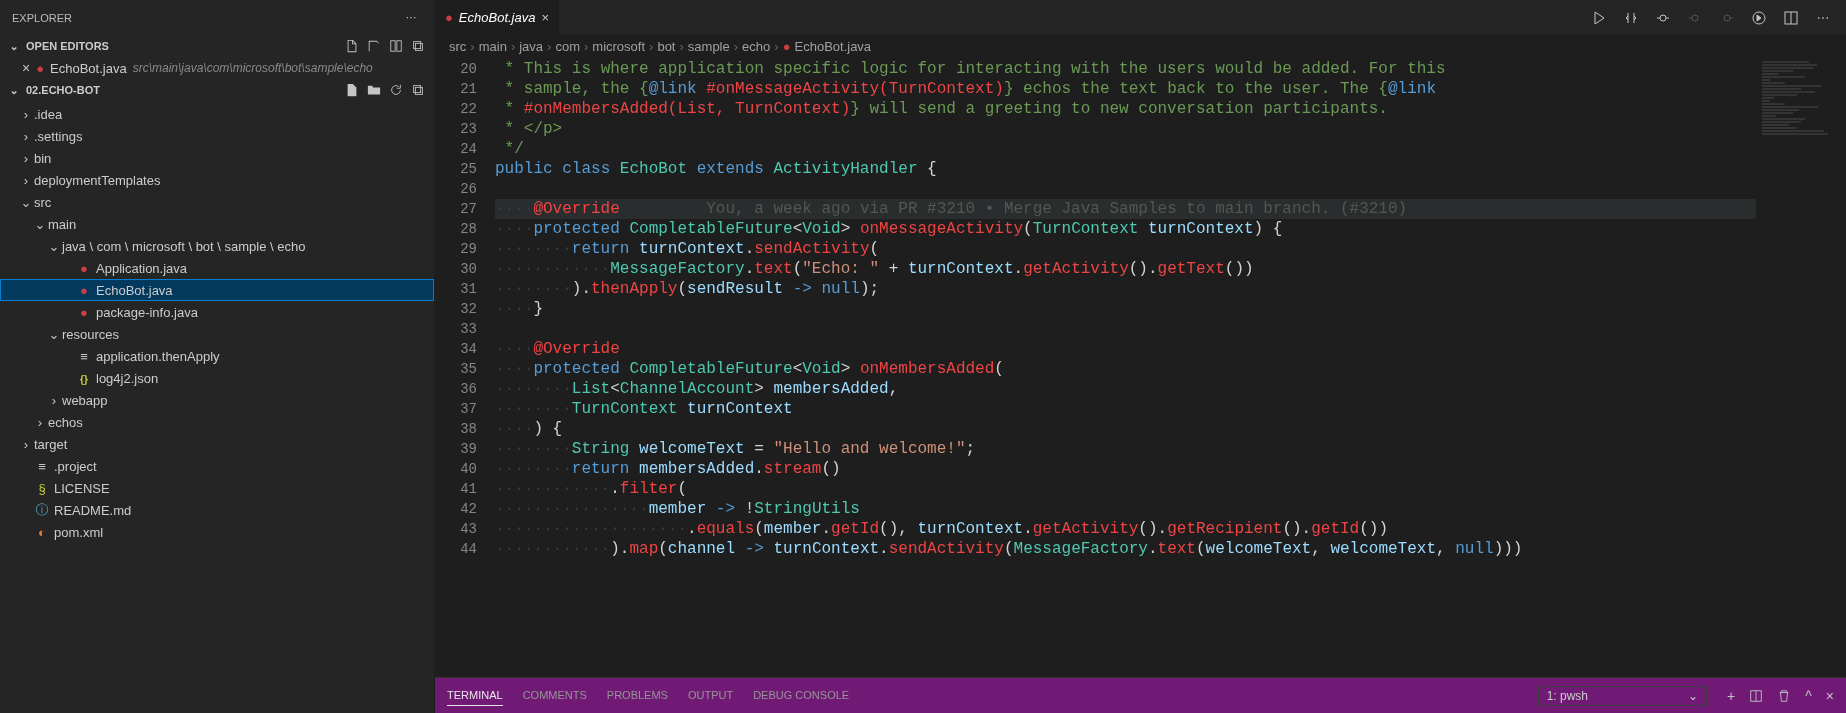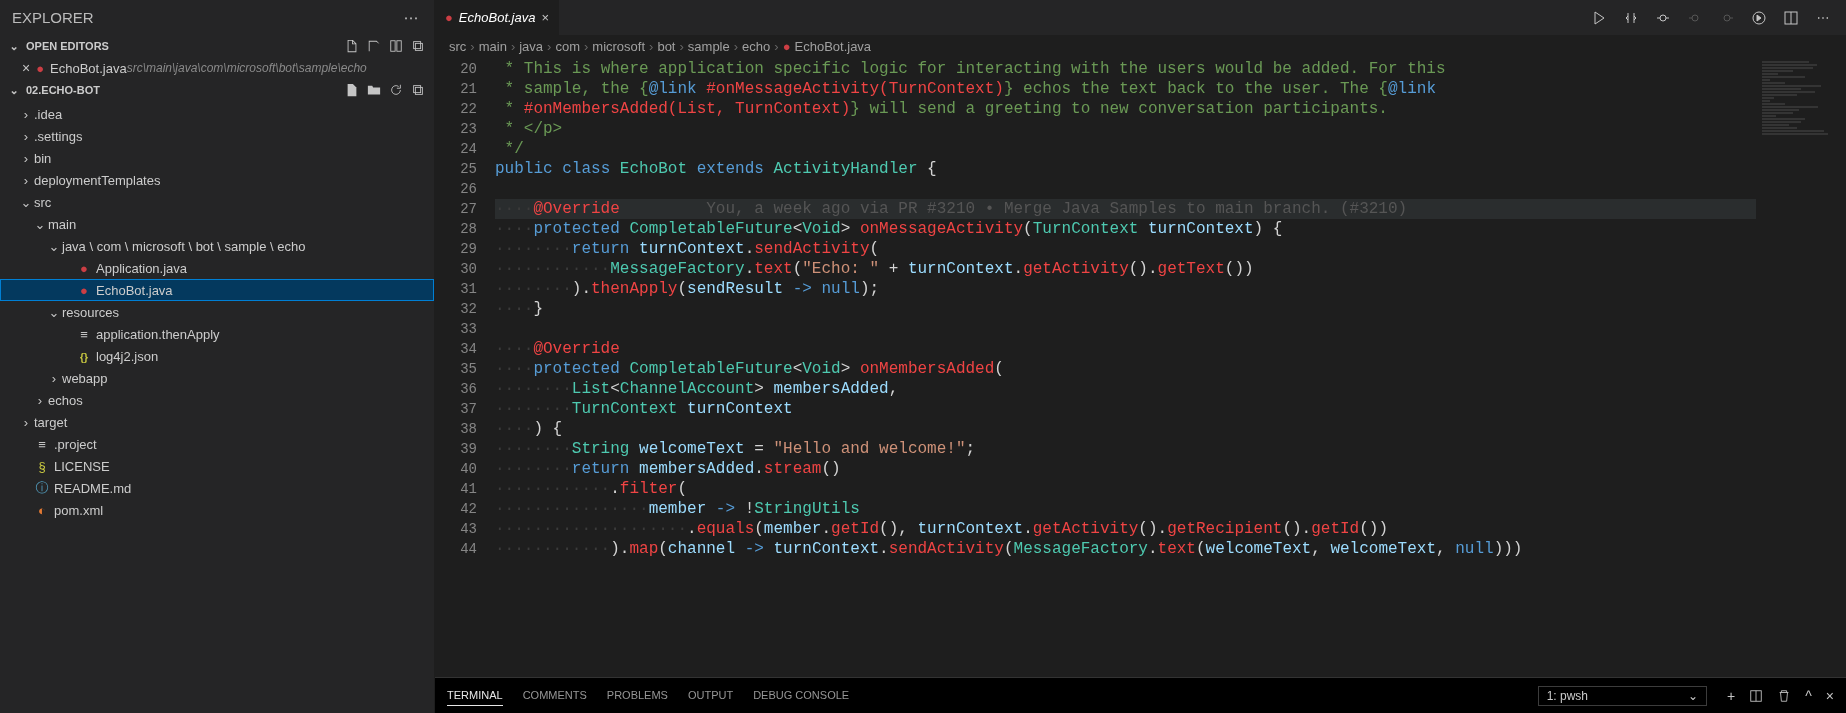--- a/index.html
+++ b/index.html
@@ -20,21 +20,21 @@
   flex-direction: column;
   border-right: 1px solid #1e1e1e;
 }
 .sidebar-header {
   display: flex;
   align-items: center;
   justify-content: space-between;
   padding: 0 12px;
   height: 35px;
   color: #bbbbbb;
-  font-size: 15px;
+  font-size: 11px;
 }
 .sidebar-header-actions { display: flex; gap: 4px; }
 .sidebar-header-actions .icon-btn { width: 22px; height: 22px; }
 .section-header {
   display: flex;
   align-items: center;
   justify-content: space-between;
   padding: 2px 6px 2px 6px;
   height: 22px;
   font-weight: 700;
@@ -48,21 +48,21 @@
 .open-editor-row {
   display: flex;
   align-items: center;
   padding-left: 22px;
   height: 22px;
   font-size: 13px;
   color: #cccccc;
 }
 .open-editor-row .close { margin-right: 6px; color: #c5c5c5; font-size: 14px; }
 .open-editor-row .fileicon { margin-right: 6px; }
-.open-editor-row .dimpath { color: #8a8a8a; font-size: 12px; font-style: italic; }
+.open-editor-row .dimpath { color: #8a8a8a; font-size: 12px; margin-left: 6px; font-style: italic; }
 .tree { flex: 1; overflow: auto; padding-top: 2px; }
 .tree-row {
   display: flex;
   align-items: center;
   height: 22px;
   font-size: 13px;
   color: #cccccc;
   padding-right: 8px;
   cursor: pointer;
 }
@@ -174,21 +174,21 @@
   background: #1e1e1e;
   opacity: 0.6;
   position: relative;
 }
 .minimap-lines { position: absolute; top: 4px; left: 6px; right: 6px; }
 .minimap-lines div { height: 2px; margin-bottom: 1px; background: #444; }
 
 .panel {
   height: 36px;
   border-top: 1px solid #333;
-  background: #000000;
+  background: #701a75;
   display: flex;
   align-items: center;
   padding: 0 12px;
   gap: 20px;
   font-size: 11px;
 }
 .panel-tab { color: #969696; cursor: pointer; padding: 4px 0; }
 .panel-tab.active { color: #e7e7e7; border-bottom: 1px solid #e7e7e7; }
 .panel-spacer { flex: 1; }
 .term-select {
@@ -329,20 +329,26 @@
           <span class="indent" style="width:60px"></span>
           <span class="chev"></span>
           <span class="fileicon java"></span>
           <span>Application.java</span>
         </div>
         <div class="tree-row selected">
           <span class="indent" style="width:60px"></span>
           <span class="chev"></span>
           <span class="fileicon java"></span>
           <span>EchoBot.java</span>
+        </div>
+        <div class="tree-row">
+          <span class="indent" style="width:60px"></span>
+          <span class="chev"></span>
+          <span class="fileicon java"></span>
+          <span>package-info.java</span>
         </div>
         <div class="tree-row">
           <span class="indent" style="width:46px"></span>
           <span class="chev">⌄</span>
           <span>resources</span>
         </div>
         <div class="tree-row">
           <span class="indent" style="width:60px"></span>
           <span class="chev"></span>
           <span class="fileicon props"></span>

